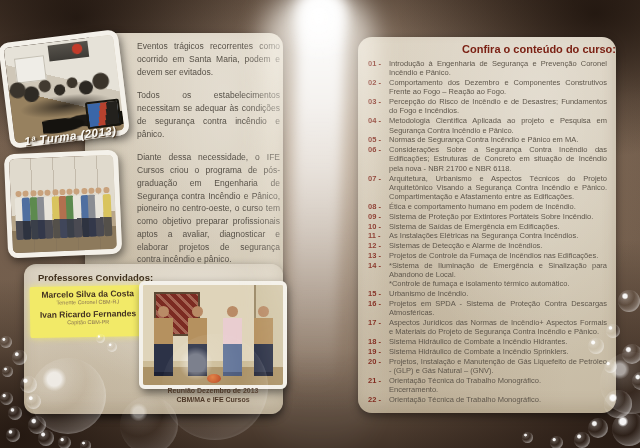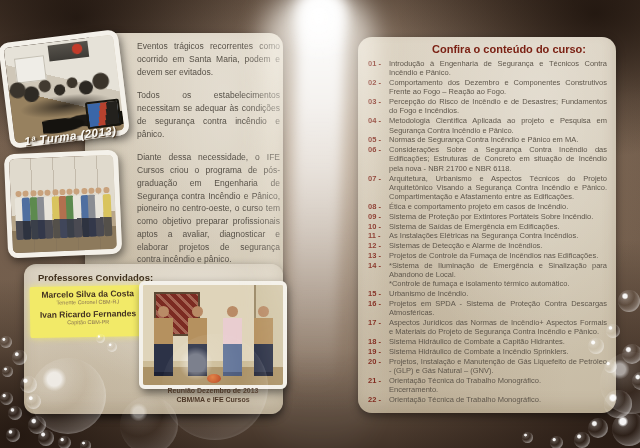--- a/index.html
+++ b/index.html
@@ -108,21 +108,21 @@
 
   
   .prof-heading{position:absolute;left:14px;top:8px;font-size:9.5px;font-weight:bold;color:#3f2f1d;}
   .prof-highlight{position:absolute;left:6px;top:22px;width:112px;min-height:44px;padding:4px 2px 3px 2px;
     transform:rotate(-1deg);background:#f2ea68;border-radius:2px;
     box-shadow:0 0 7px rgba(242,234,104,0.85);text-align:center;}
   .prof-name{font-size:8.5px;font-weight:bold;color:#463523;line-height:9px;}
   .prof-role{font-size:5.5px;color:#8a7551;line-height:7px;margin-bottom:4px;}
 
   
-  .rp-title{margin:6px 0 4px 0;text-align:center;font-size:11px;font-weight:bold;color:#7b2114;padding-left:44px;}
+  .rp-title{margin:6px 0 4px 0;text-align:right;font-size:11px;font-weight:bold;color:#7b2114;padding-left:44px;}
   .rp-list{padding:0 9px 0 10px;}
   .item{display:flex;margin-bottom:0.5px;}
   .item .num{flex:none;width:21px;font-size:7.5px;line-height:9.3px;font-weight:bold;color:#7d2317;}
   .item .txt{flex:1;font-size:7.5px;line-height:9.3px;color:#5e564b;text-align:justify;white-space:pre-line;}
 
   
   .bub{position:absolute;border-radius:50%;z-index:6;pointer-events:none;
     background:
       radial-gradient(circle at 32% 28%, rgba(255,255,255,0.95) 0 9%, rgba(255,255,255,0.2) 16%, rgba(255,255,255,0.02) 42%, rgba(255,255,255,0.28) 74%, rgba(255,255,255,0.06) 92%, transparent 100%);
     box-shadow:inset -1px -1px 2px rgba(255,255,255,0.25);}
@@ -141,21 +141,21 @@
       <div class="prof-role">Tenente Coronel CBM-RJ</div>
       <div class="prof-name">Ivan Ricardo Fernandes</div>
       <div class="prof-role">Capitão CBM-PR</div>
     </div>
   </div>
   <div class="panel right-panel">
     <div class="rp-title">Confira o conteúdo do curso:</div>
     <div class="rp-list">
       <div class="item">
           <span class="num">01 -</span>
-          <span class="txt">Introdução à Engenharia de Segurança e Técnicos Contra Incêndio e Pânico.</span>
+          <span class="txt">Introdução à Engenharia de Segurança e Prevenção Coronel Incêndio e Pânico.</span>
         </div>
       <div class="item">
           <span class="num">02 -</span>
           <span class="txt">Comportamento dos Dezembro e Componentes Construtivos Frente ao Fogo – Reação ao Fogo.</span>
         </div>
       <div class="item">
           <span class="num">03 -</span>
           <span class="txt">Percepção do Risco de Incêndio e de Desastres; Fundamentos do Fogo e Incêndios.</span>
         </div>
       <div class="item">
@@ -169,21 +169,21 @@
       <div class="item">
           <span class="num">06 -</span>
           <span class="txt">Considerações Sobre a Segurança Contra Incêndio das Edificações; Estruturas de Concreto em situação de Incêndio pela nova - NBR 21700 e NBR 6118.</span>
         </div>
       <div class="item">
           <span class="num">07 -</span>
           <span class="txt">Arquitetura, Urbanismo e Aspectos Técnicos do Projeto Arquitetônico Visando a Segurança Contra Incêndio e Pânico. Compartimentação e Afastamento entre as Edificações.</span>
         </div>
       <div class="item">
           <span class="num">08 -</span>
-          <span class="txt">Ética e comportamento projeto em casos de Incêndio.</span>
+          <span class="txt">Ética e comportamento humano em podem de Incêndio.</span>
         </div>
       <div class="item">
           <span class="num">09 -</span>
           <span class="txt">Sistema de Proteção por Extintores Portáteis Sobre Incêndio.</span>
         </div>
       <div class="item">
           <span class="num">10 -</span>
           <span class="txt">Sistema de Saídas de Emergência em Edificações.</span>
         </div>
       <div class="item">
@@ -210,21 +210,21 @@
       <div class="item">
           <span class="num">16 -</span>
           <span class="txt">Projetos em SPDA - Sistema de Proteção Contra Descargas Atmosféricas.</span>
         </div>
       <div class="item">
           <span class="num">17 -</span>
           <span class="txt">Aspectos Jurídicos das Normas de Incêndio+ Aspectos Formais e Materiais do Projeto de Segurança Contra Incêndio e Pânico.</span>
         </div>
       <div class="item">
           <span class="num">18 -</span>
-          <span class="txt">Sistema Hidráulico de Combate a Capitão Hidrantes.</span>
+          <span class="txt">Sistema Hidráulico de Combate a Incêndio Hidrantes.</span>
         </div>
       <div class="item">
           <span class="num">19 -</span>
           <span class="txt">Sistema Hidráulico de Combate a Incêndio Sprinklers.</span>
         </div>
       <div class="item">
           <span class="num">20 -</span>
           <span class="txt">Projetos, Instalação e Manutenção de Gás Liquefeito de Petróleo - (GLP) e Gás Natural – (GNV).</span>
         </div>
       <div class="item">

